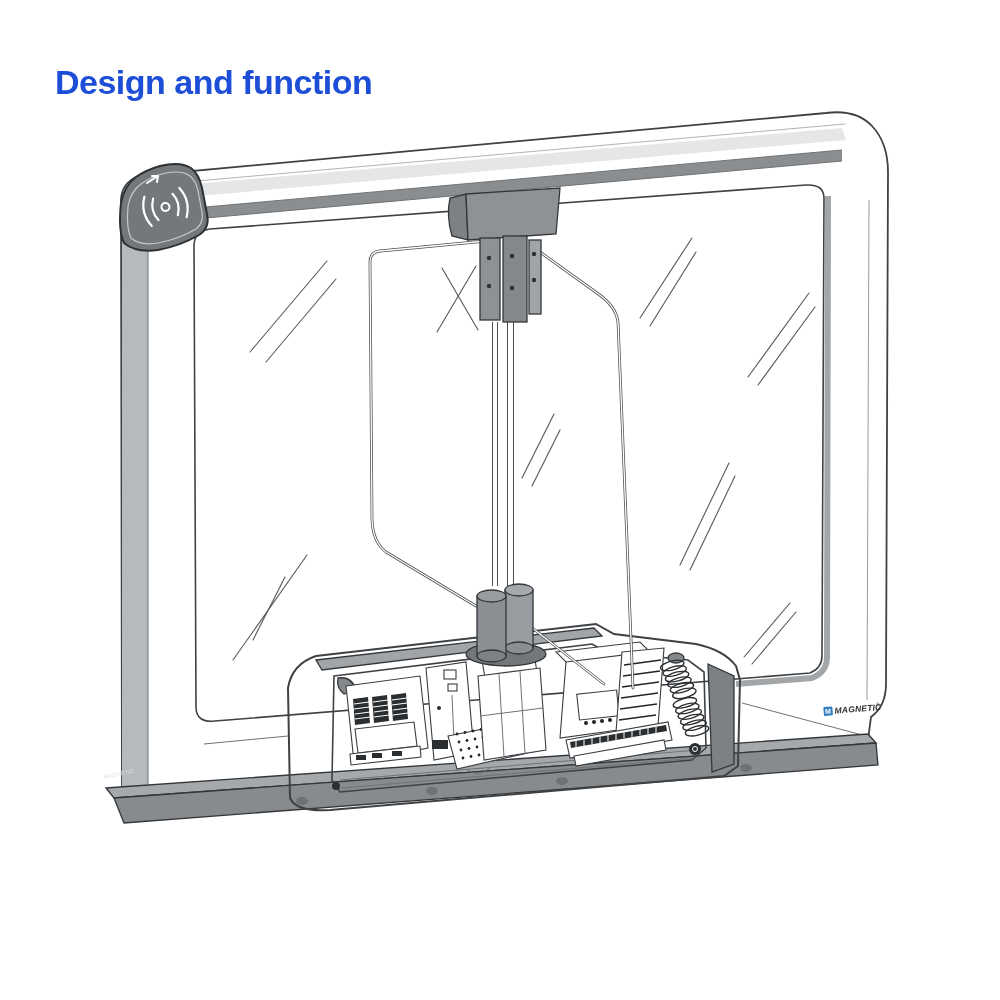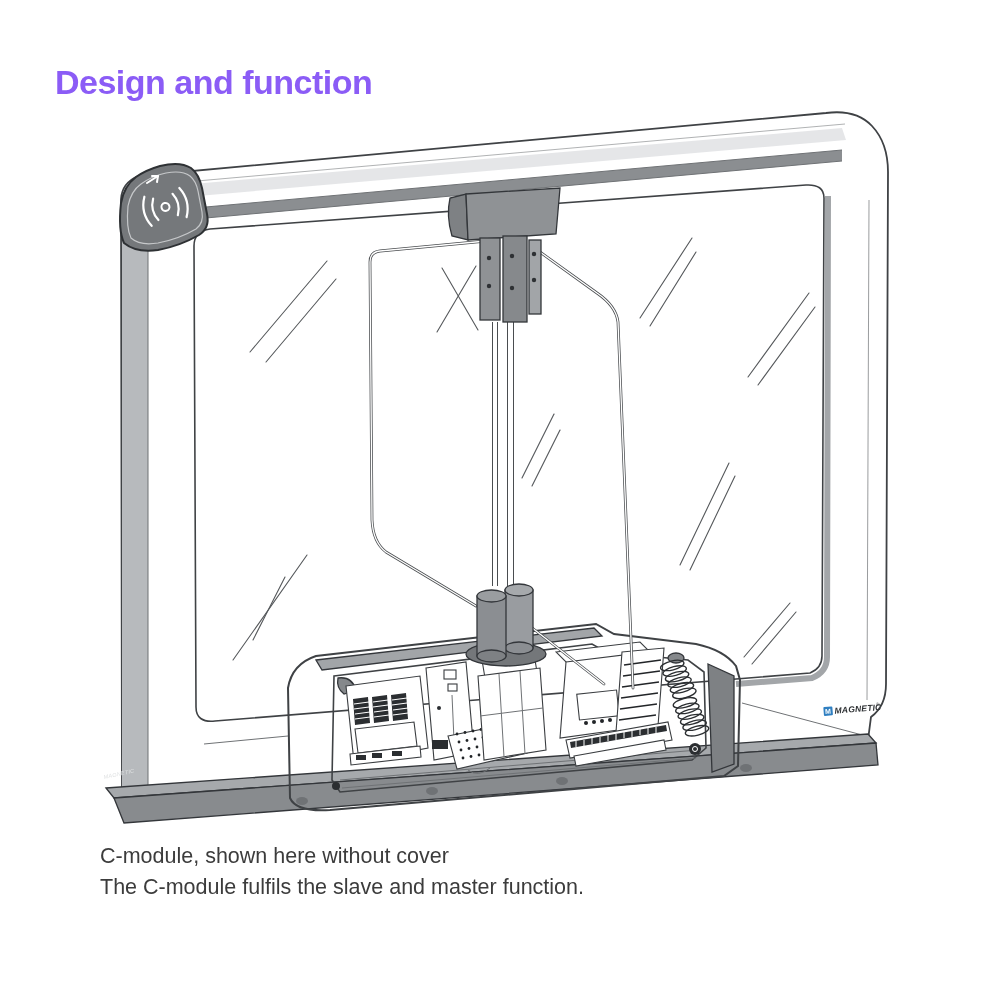--- a/index.html
+++ b/index.html
@@ -1,17 +1,17 @@
 <!DOCTYPE html>
 <html><head>
 <meta charset="utf-8">
 <style>
   html,body{margin:0;padding:0;background:#fff;width:1000px;height:1000px;overflow:hidden;}
   .page{position:relative;width:1000px;height:1000px;background:#fff;font-family:"Liberation Sans",sans-serif;}
-  .page-title{position:absolute;left:55px;top:40px;font-size:34px;font-weight:700;color:#8b5cf6;letter-spacing:-0.5px;}
+  .page-title{position:absolute;left:55px;top:40px;font-size:34px;font-weight:700;color:#1d4ed8;letter-spacing:-0.5px;}
   .caption{position:absolute;left:100px;top:841px;font-size:21.5px;color:#3c3c3c;line-height:31px;}
   .fig{position:absolute;left:0;top:0;width:1000px;height:1000px;}
   svg{display:block;}
   .ln{stroke:#3f4245;fill:none;}
   .comp{stroke:#3a3d40;stroke-width:1.1;fill:#ffffff;}
   .dark{fill:#2b2e31;stroke:none;}
   .refl{stroke:#55585b;stroke-width:1.1;fill:none;stroke-linecap:round;}
   .wingD{stroke:#4a4d50;stroke-width:2.8;fill:none;stroke-linejoin:round;stroke-linecap:round;}
   .wingW{stroke:#ffffff;stroke-width:1.3;fill:none;stroke-linejoin:round;stroke-linecap:round;}
   .seam{stroke:#6f7275;stroke-width:1;fill:none;}
@@ -302,18 +302,14 @@
         <text x="1.4" y="-1.8" font-size="7" font-weight="bold" fill="#ffffff">M</text>
         <text x="11" y="-1.5" font-size="8.5" font-weight="bold" font-style="italic" fill="#2f3235" letter-spacing="0.2">MAGNETIC</text>
         <text x="53" y="-6" font-size="4.5" fill="#2f3235">®</text>
       </g>
       <g transform="translate(104,779) rotate(-12)">
         <text x="0" y="0" font-size="5.5" font-style="italic" fill="#dfe1e2" letter-spacing="0.3">MAGNETIC</text>
       </g>
     </svg>
   </figure>
 
-  <div class="caption">
-    <div>C-module, shown here without cover</div>
-    <div>The C-module fulfils the slave and master function.</div>
-  </div>
 
 </div>
 
 </body></html>

